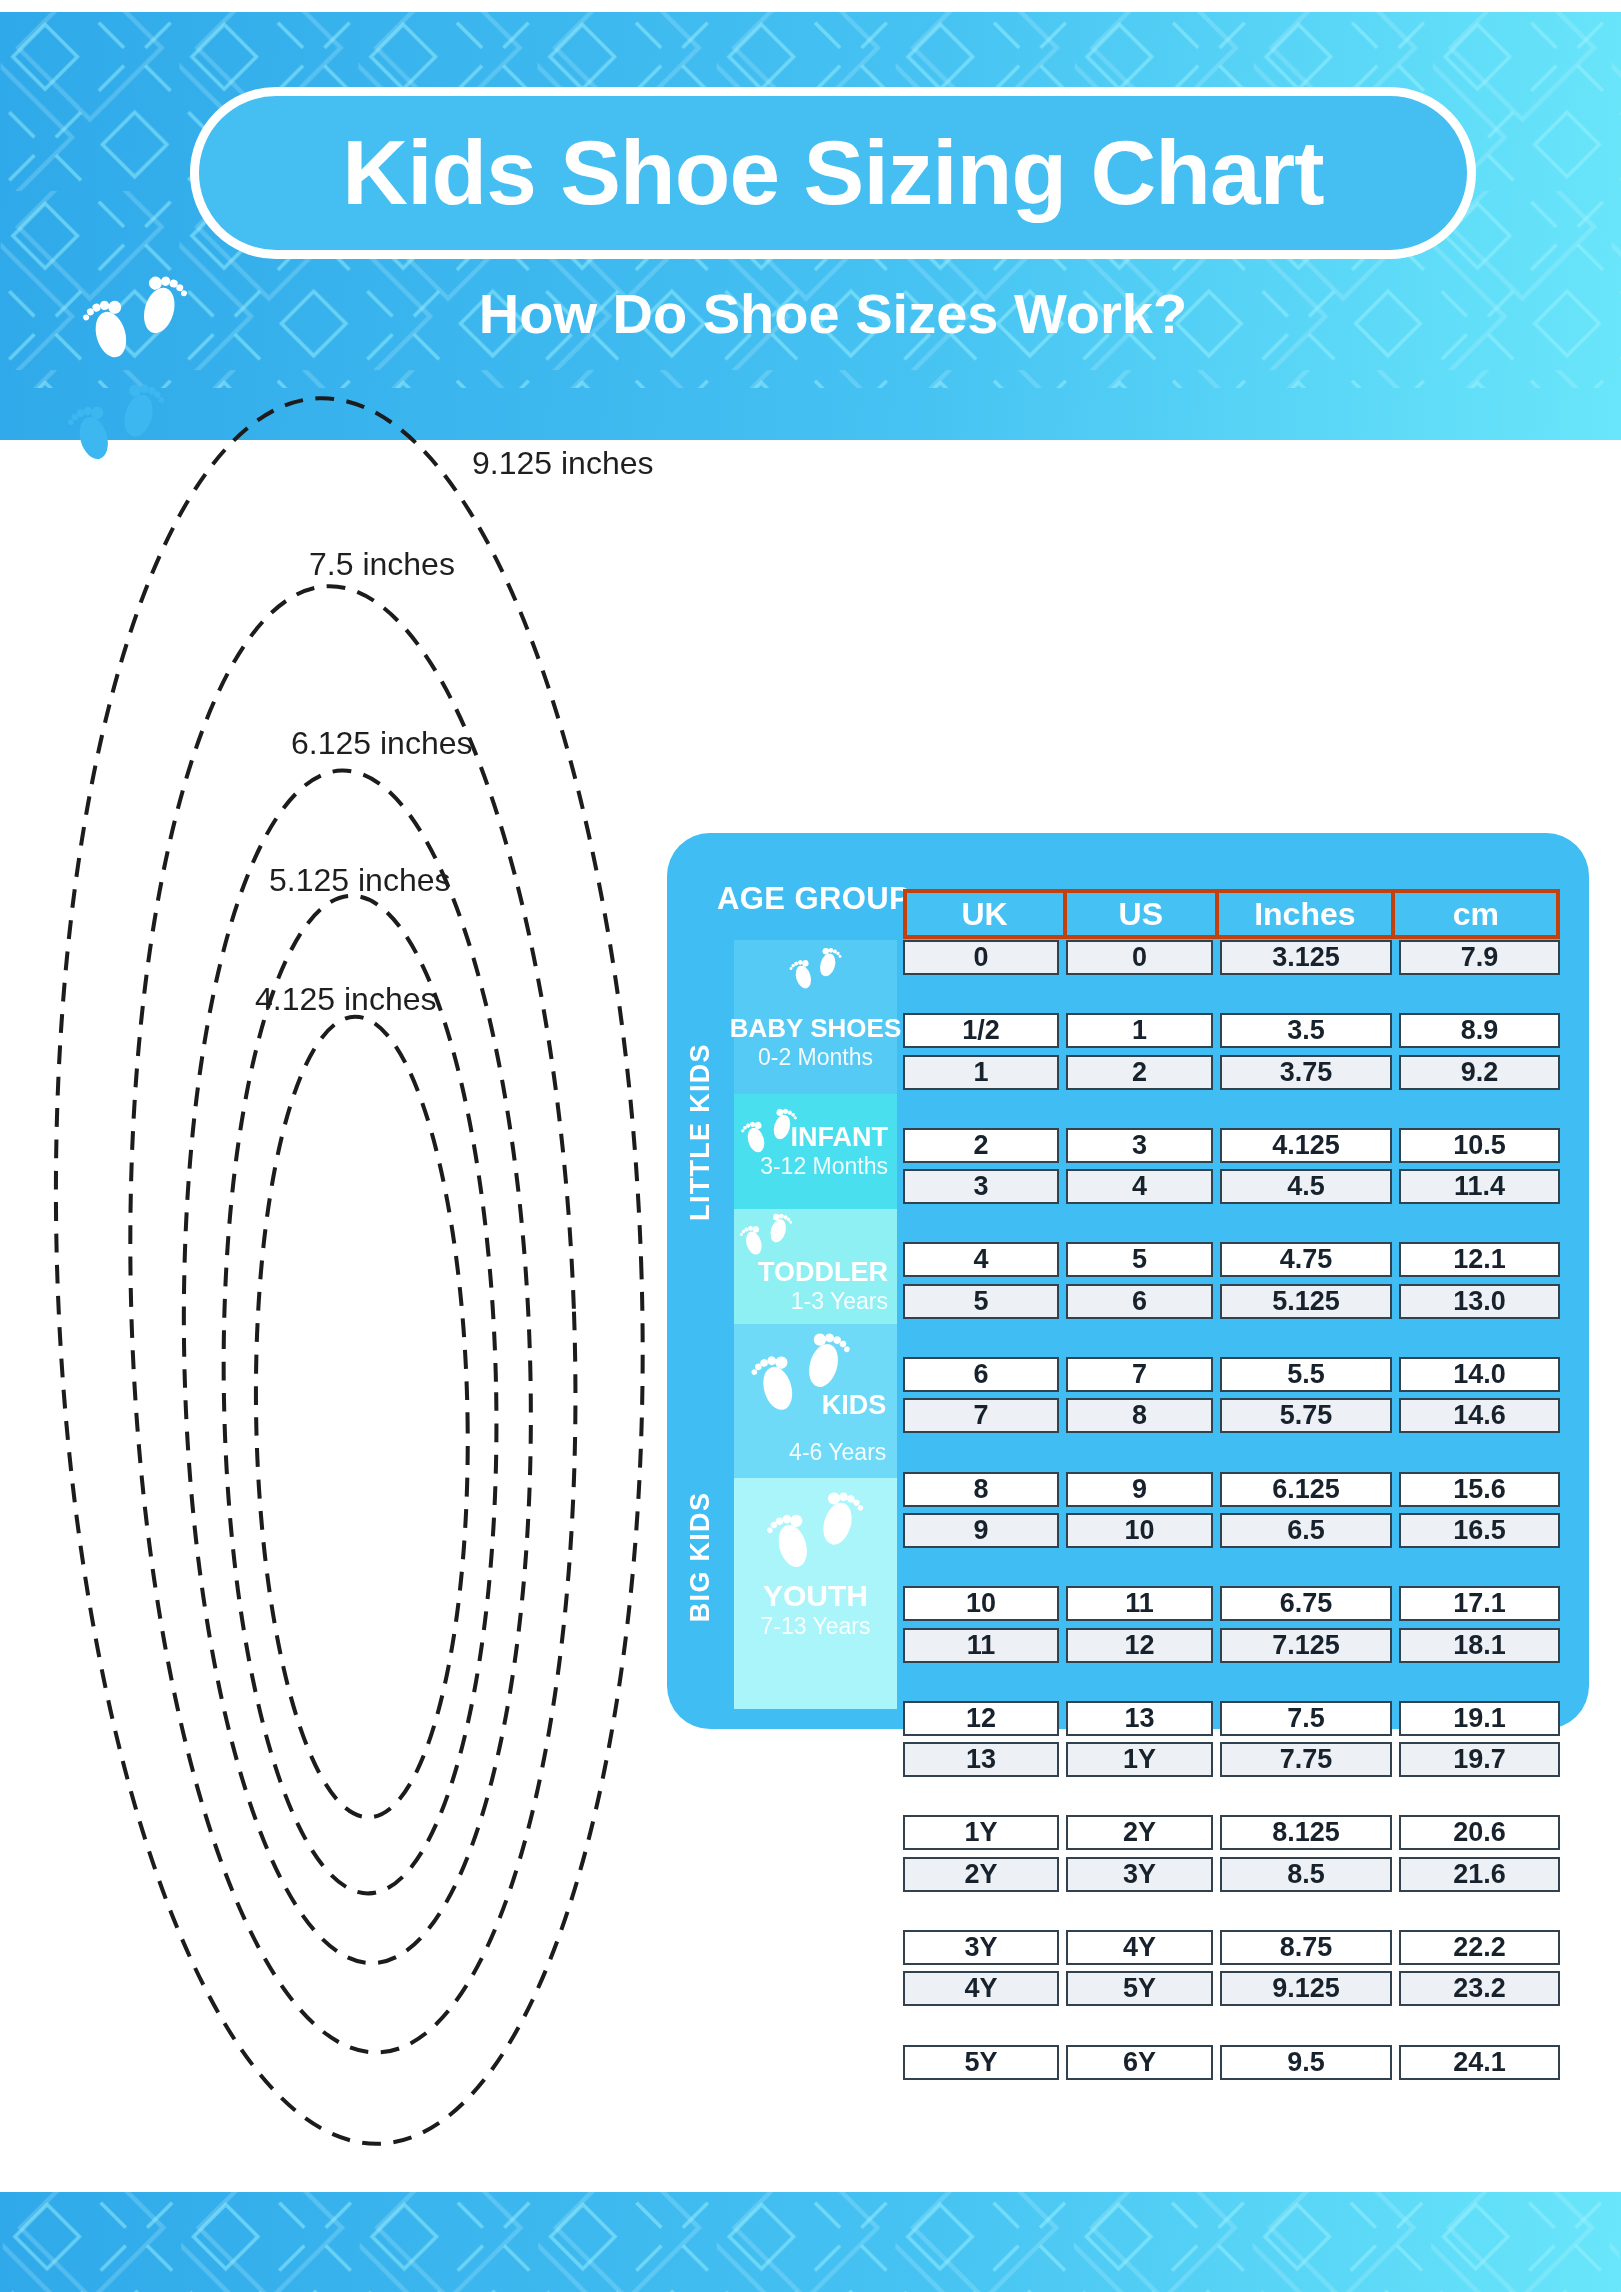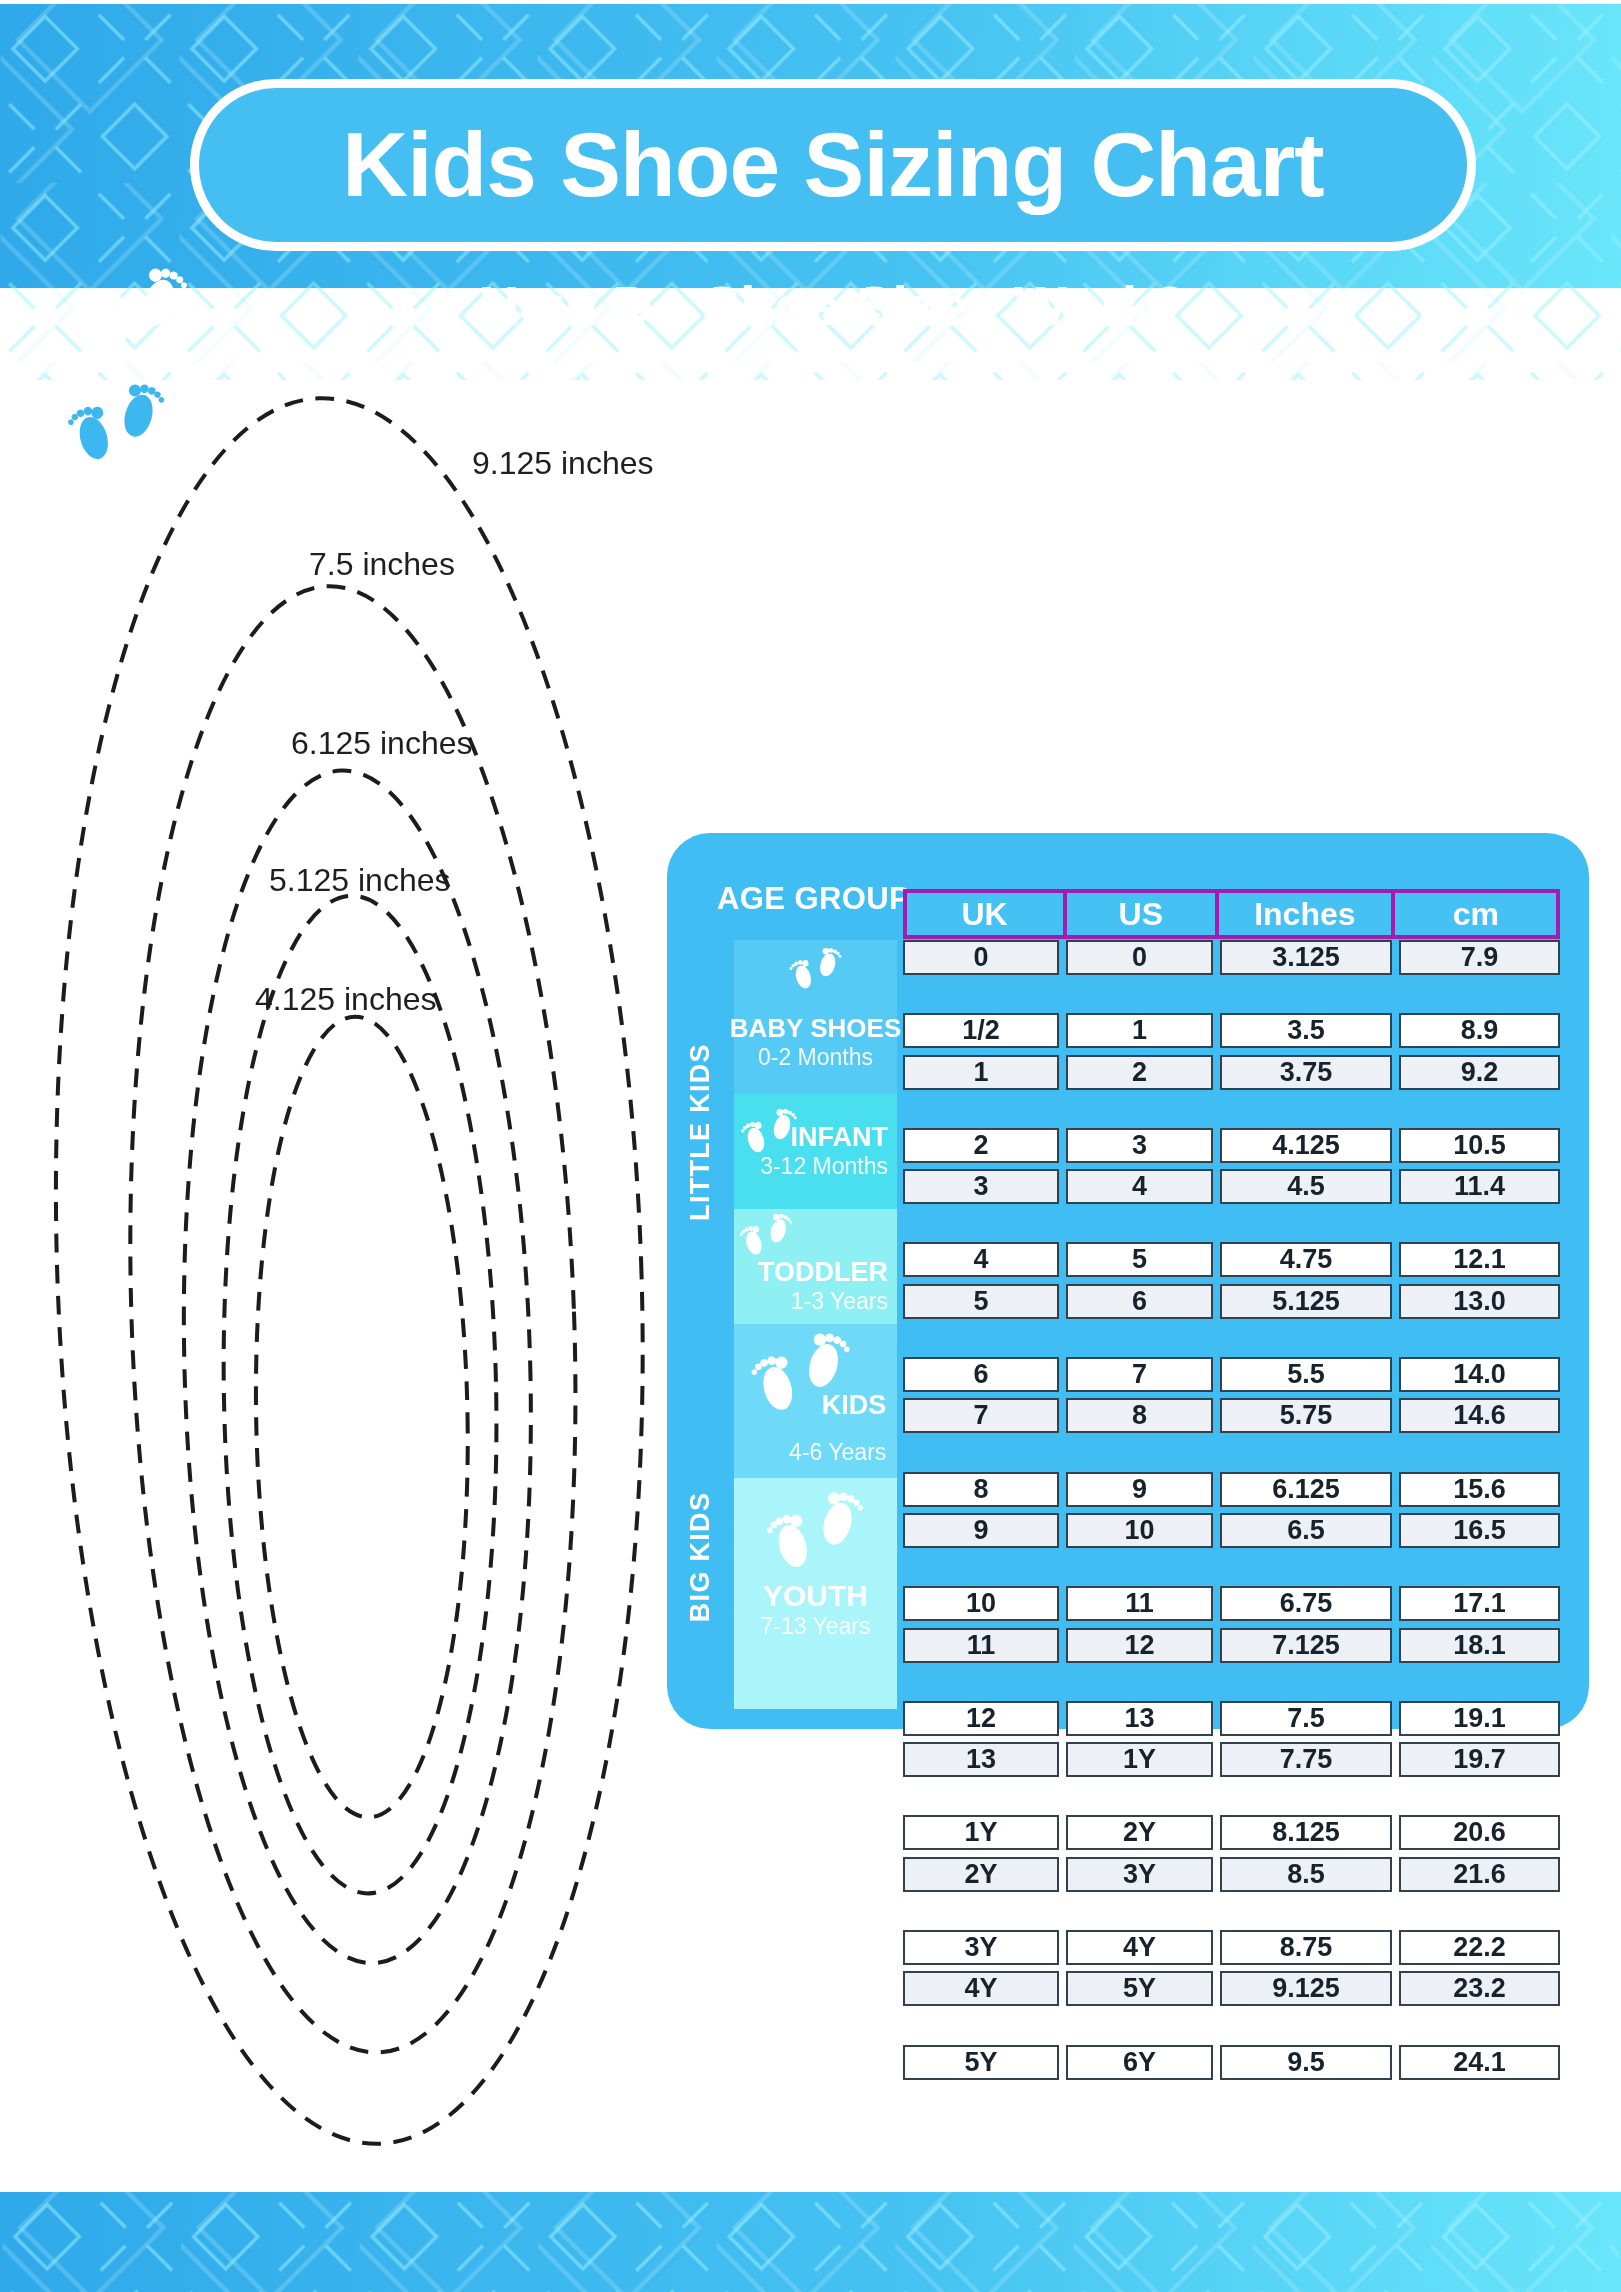--- a/index.html
+++ b/index.html
@@ -2,21 +2,21 @@
 <html style="font-size:14.3px"><head>
 <meta charset="utf-8">
 <style>
   html,body{margin:0;padding:0;}
   body{
     width:1622px;height:2293px;position:relative;background:#ffffff;
     font-family:"Liberation Sans",sans-serif;overflow:hidden;
   }
   
   .banner{
-    position:absolute;left:0;top:4px;width:1622px;height:284px;
+    position:absolute;left:0;top:12px;width:1622px;height:428px;
     background:linear-gradient(93deg,#2FA9E9 0%,#45C1F2 55%,#69E6FA 100%);
   }
   .banner-pattern,.footer-pattern{position:absolute;left:0;top:0;}
   .title-box{
     position:absolute;left:190px;top:75px;width:1286px;height:172px;
     background:#45BEF2;border:9px solid #ffffff;border-radius:99px;
     box-sizing:border-box;display:flex;align-items:center;justify-content:center;
   }
   .title{font-size:91px;font-weight:bold;color:#ffffff;letter-spacing:-0.9px;white-space:nowrap;}
   .subtitle{
@@ -39,21 +39,21 @@
     color:#ffffff;letter-spacing:0.4px;
   }
   .rail{
     position:absolute;left:33px;color:#ffffff;font-size:27px;font-weight:bold;
     letter-spacing:1.3px;white-space:nowrap;transform:translate(-50%,-50%) rotate(-90deg);
   }
   .rail-little{top:299px;}
   .rail-big{top:724px;}
   .head-row{
     position:absolute;left:236px;top:56px;width:657px;height:50px;
-    background:#a21caf;padding:3.6px;box-sizing:border-box;
+    background:#c2410c;padding:3.6px;box-sizing:border-box;
     display:grid;grid-template-columns:180fr 170fr 198fr 186fr;gap:4.5px;
   }
   .head-cell{
     background:#45C2F3;color:#ffffff;font-weight:bold;font-size:32px;
     display:flex;align-items:center;justify-content:center;
   }
   .table-body{
     position:absolute;left:236px;top:107px;width:657px;height:769px;
     display:grid;grid-template-columns:180fr 170fr 198fr 186fr;
     grid-template-rows:repeat(20,1fr);column-gap:7.2px;row-gap:6.3px;

